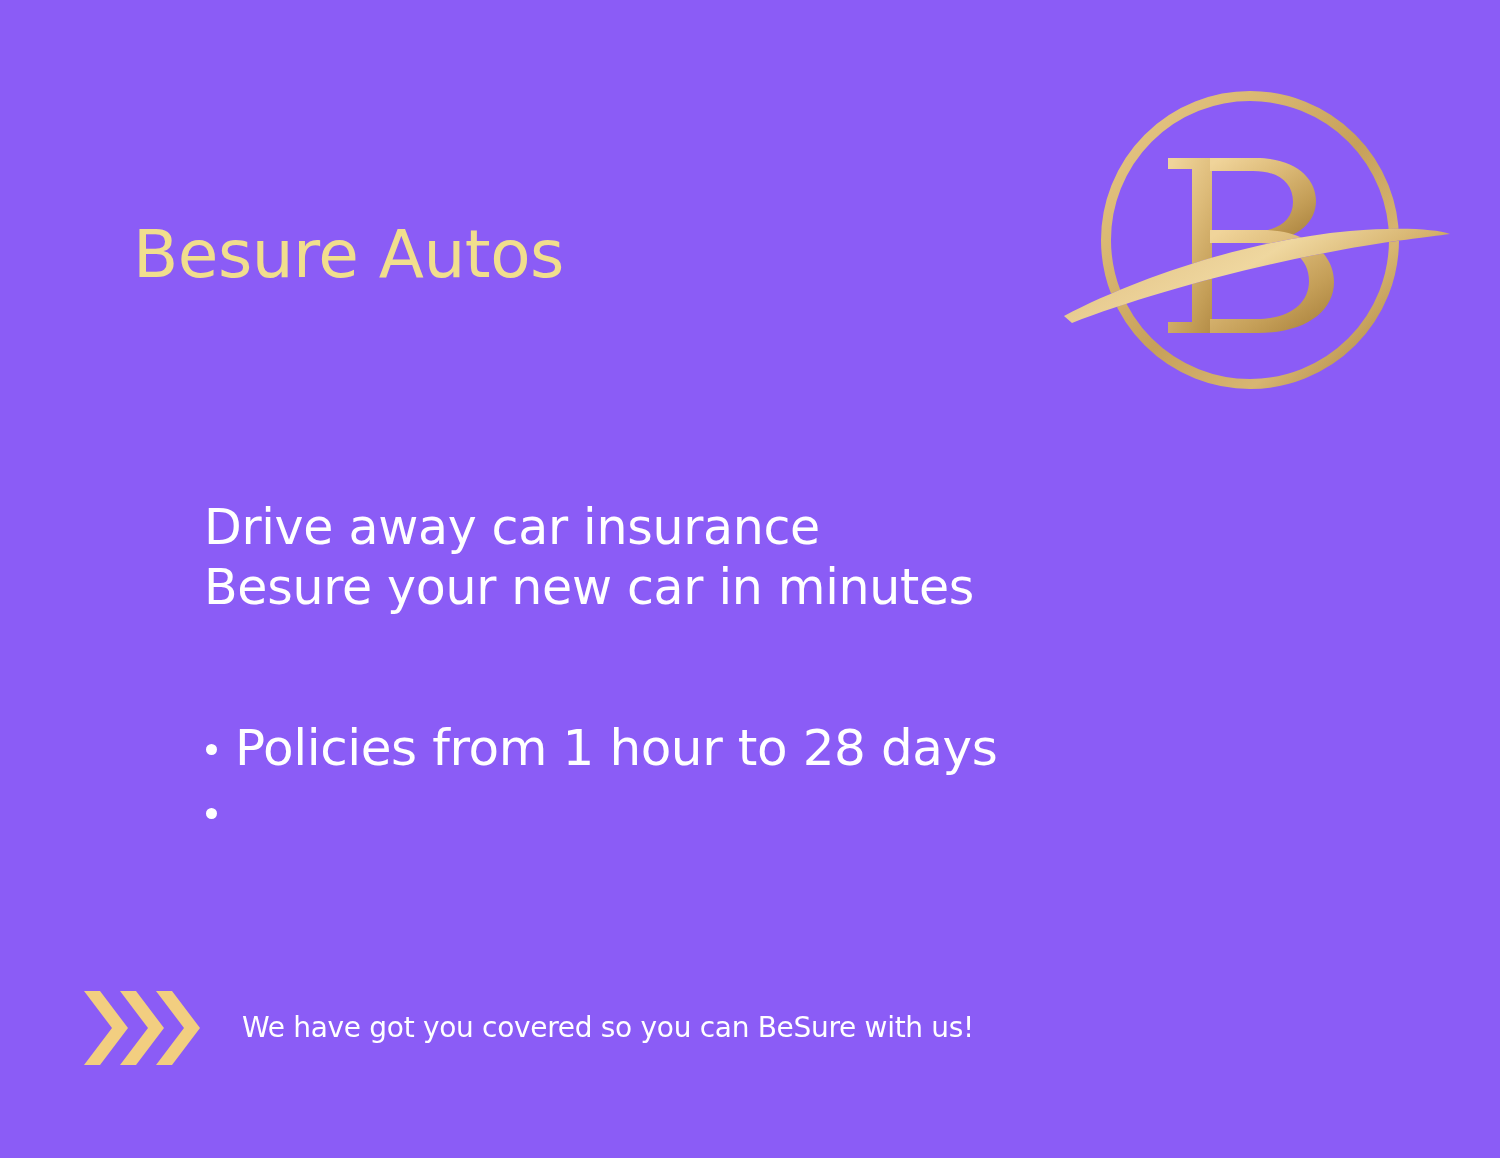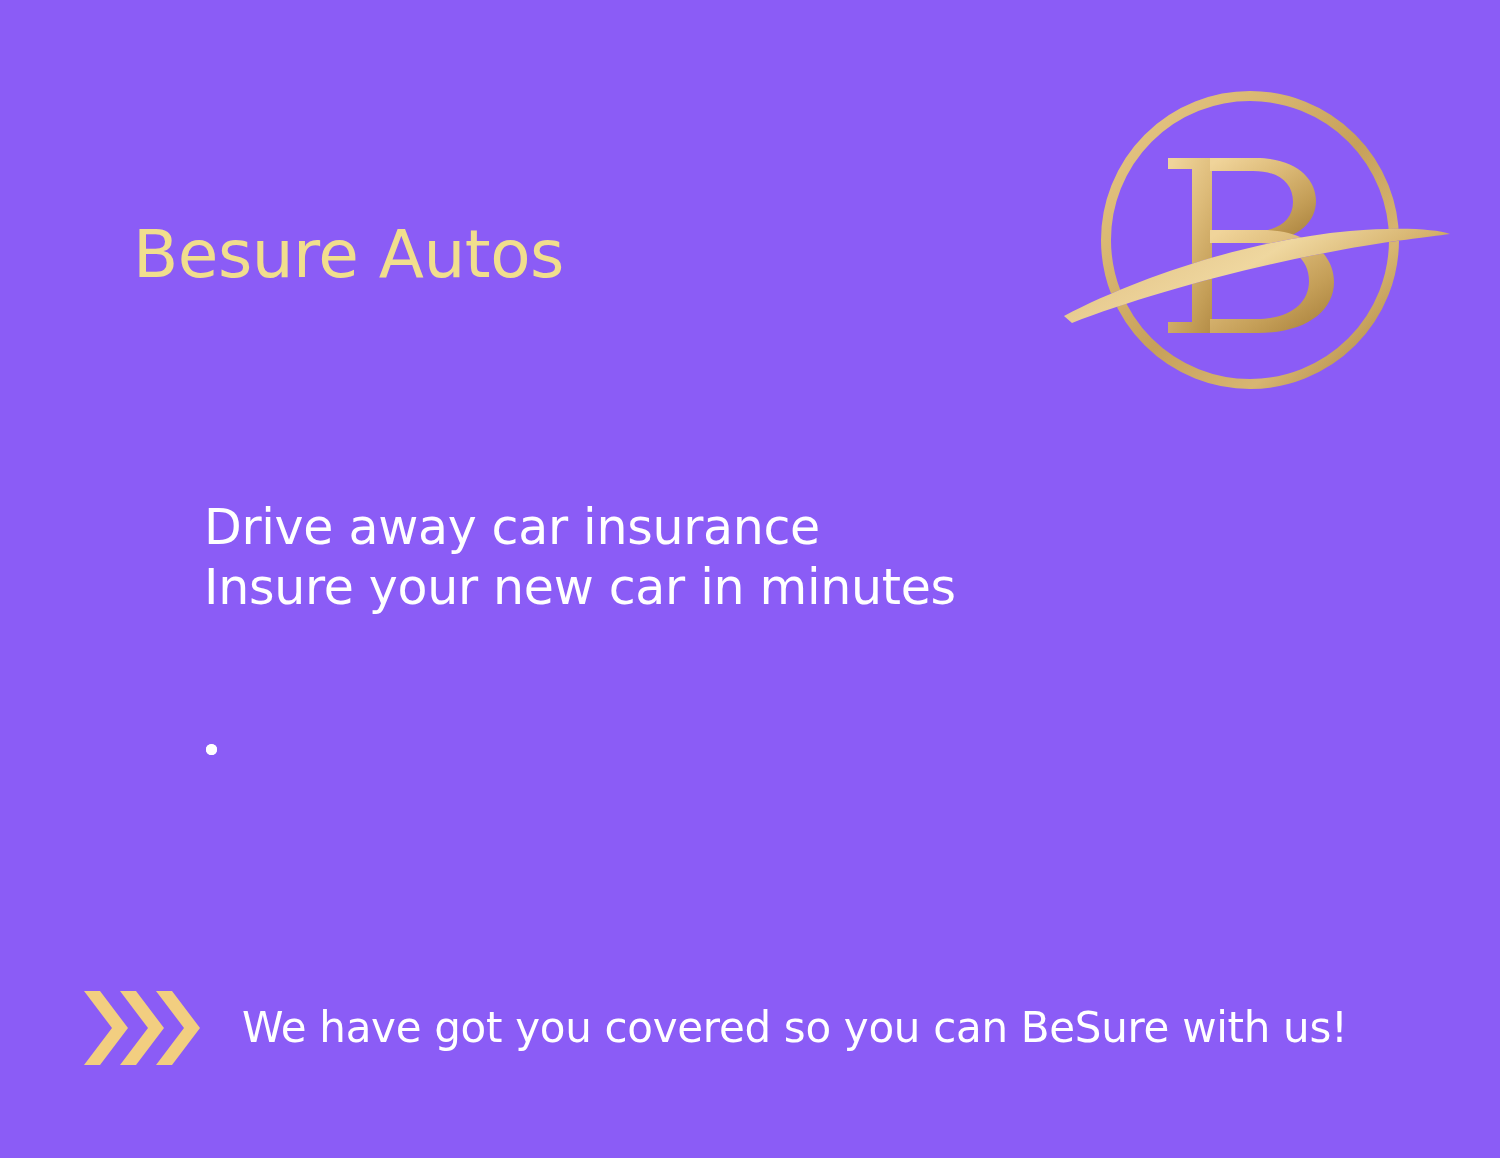--- a/index.html
+++ b/index.html
@@ -109,21 +109,21 @@
     flex: none;
   }
   #chevron-group svg {
     display: block;
     width: 128px;
     height: 86px;
   }
   #tagline-text {
     margin-left: 34px;
     font-family: "DejaVu Sans", sans-serif;
-    font-size: 42px;
+    font-size: 28px;
     font-weight: 400;
     line-height: 1;
     color: #FFFFFF;
     white-space: nowrap;
     letter-spacing: -0.3px;
   }
 </style>
 </head>
 <body>
 
@@ -183,26 +183,27 @@
         </g>
       </g>
 
       <path d="M 14 246 C 90 206 200 170 300 161 C 350 157 385 159 400 164
                C 378 167 340 171 296 179 C 196 197 92 226 22 253 Z" fill="url(#goldSwoosh)"></path>
     </svg>
   </div>
 
   <div id="headline-block">
     <div class="headline-line">Drive away car insurance</div>
-    <div class="headline-line">Insure your new car in minutes</div>
+    <div class="headline-line">Besure your new car in minutes</div>
   </div>
 
   <ul id="benefits-list">
     <li>
       <span class="bullet-dot"></span>
+      <span>Policies from 1 hour to 28 days</span>
     </li>
     <li>
       <span class="bullet-dot"></span>
     </li>
   </ul>
 
   <div id="tagline-row">
     <div id="chevron-group">
       <svg viewBox="0 0 128 86" xmlns="http://www.w3.org/2000/svg" aria-hidden="true">
         <g fill="#F2CE80">

